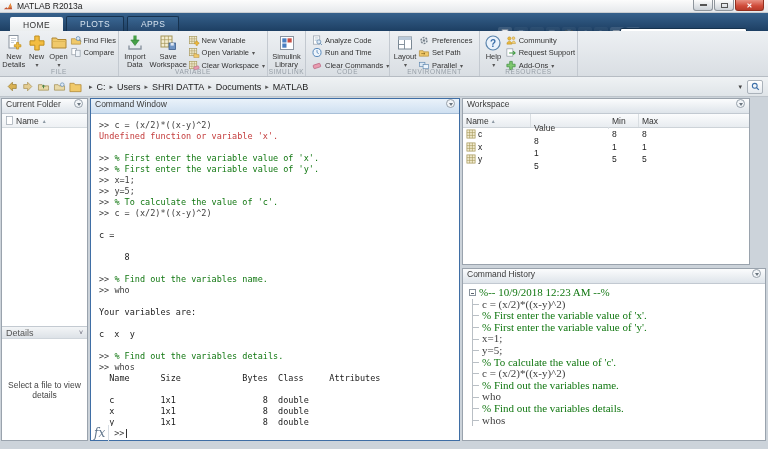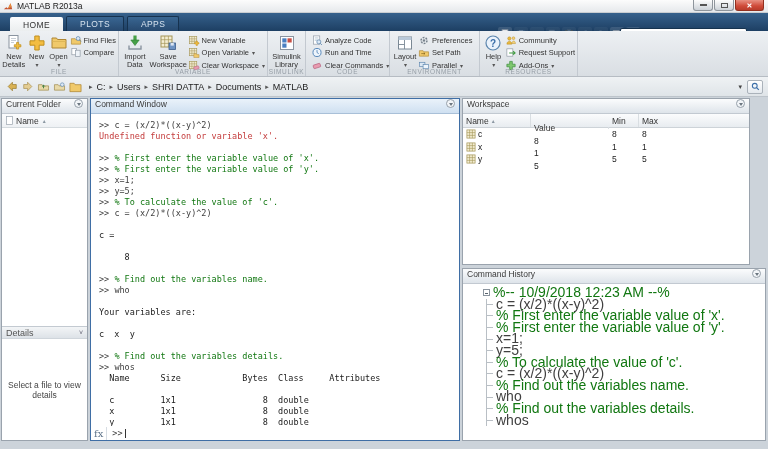--- a/index.html
+++ b/index.html
@@ -70,35 +70,35 @@
 
   
   #cw { left:90px; top:1px; width:370px; bottom:8px; border:1px solid #3f6ea5; }
   #cw .phead { background:linear-gradient(#eaf2fa,#cfe0f1); border-bottom:1px solid #a9c0d8; }
   .cw-body { position:absolute; top:16px; left:0; right:0; bottom:14px; padding:5px 0 0 8px; font-family:"DejaVu Sans Mono",monospace; font-size:8.5px; line-height:11px; overflow:hidden; cursor:text; }
   .cw-line { white-space:pre; height:11px; }
   .cw-line .p { color:#404040; }
   .cw-line .p:not(:empty)::after { content:"\00a0"; }
   .t.cmd { color:#404040; } .t.com { color:#117711; } .t.err { color:#c43c3c; } .t.out { color:#1a1a1a; }
   .fx-row { position:absolute; bottom:0; left:0; right:0; height:14px; display:flex; align-items:center; padding-left:2px; font-family:"DejaVu Sans Mono",monospace; font-size:8.5px; color:#404040; }
-  .fxi { font-family:"DejaVu Serif",serif; font-size:10px; color:#5f748a; margin-right:5px; border-right:1px solid #d7dde3; padding:1px 3px 1px 1px; }
+  .fxi { font-family:"DejaVu Serif",serif; font-style:italic; font-size:12px; color:#5f748a; margin-right:5px; border-right:1px solid #d7dde3; padding:1px 3px 1px 1px; }
   .caret { width:1px; height:9px; background:#333; margin-left:2px; }
 
   
   #ws { left:462px; top:1px; right:18px; height:167px; }
   .ws-cols { display:flex; height:14px; background:linear-gradient(#fbfcfd,#e8ecf0); border-bottom:1px solid #cdd3d8; font-size:8.5px; color:#333; }
   .ws-c { padding:1px 3px; border-right:1px solid #d9dee2; display:flex; align-items:center; gap:2px; }
   .c-name { width:68px; } .c-val { width:78px;margin-top:13px; } .c-min { width:30px; } .c-max { flex:1; border-right:none; }
   .ws-row { display:flex; height:12.5px; align-items:center; font-size:8.5px; color:#222; }
   .ws-row .cell { padding:0 3px; }
   .ws-row .c-name { display:flex; align-items:center; gap:2px; border:none; }
 
   
   #ch { left:462px; top:171px; right:2px; bottom:8px; }
-  .ch-body { padding:3px 0 0 20px; font-family:Liberation Sans, sans-serif; font-size:14px; line-height:11.6px; overflow:hidden; }
+  .ch-body { padding:3px 0 0 6px; font-family:Liberation Serif, serif; font-size:11px; line-height:11.6px; overflow:hidden; }
   .ch-session { display:flex; align-items:center; color:#117711; white-space:pre; }
   .expander { width:7px; height:7px; border:1px solid #8a949e; background:#fff; margin-right:3px; position:relative; flex:none; }
   .expander::after { content:""; position:absolute; left:1px; right:1px; top:2.5px; height:1px; background:#5a646e; }
   .ch-tree { margin-left:3px; border-left:1px solid #b9bfc5; }
   .ch-item { display:flex; align-items:center; white-space:pre; height:11.6px; cursor:default; }
   .ch-item::before { content:""; width:6px; height:1px; background:#b9bfc5; margin-right:3px; flex:none; }
 </style>
 </head>
 <body>
 

